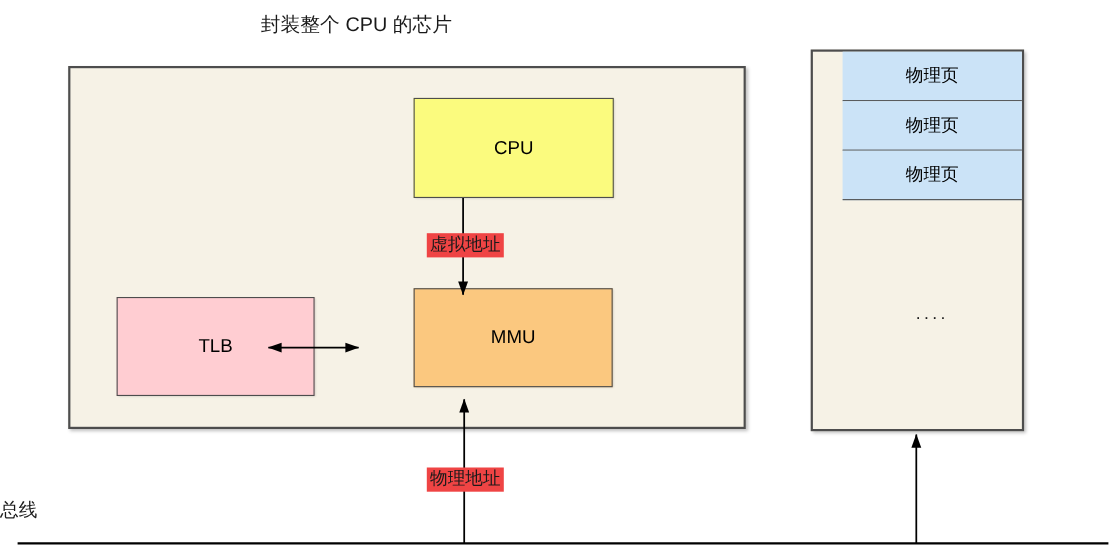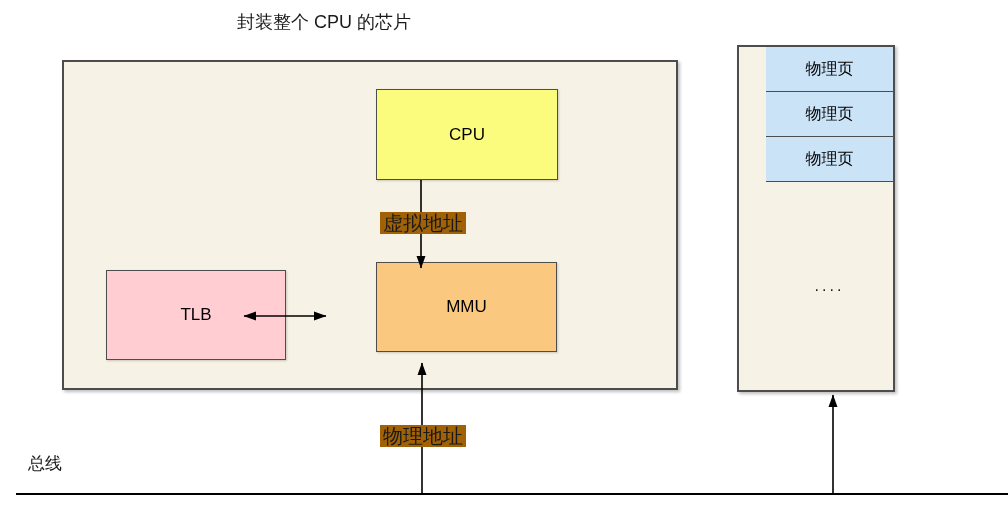--- a/index.html
+++ b/index.html
@@ -19,43 +19,43 @@
     margin-left:46px;
   }
   #chip-box{
     left:16px;top:60px;width:616px;height:330px;background:var(--panel-fill,#f6f2e6);
     border-width:2px;box-shadow:2px 2px 3px rgba(0,0,0,0.25);
   }
   #cpu-box{left:330px;top:89px;width:182px;height:91px;background:var(--cpu-fill,#fbfb7e);}
   #tlb-box{left:60px;top:270px;width:180px;height:90px;background:var(--tlb-fill,#ffcdd2);}
   #mmu-box{left:330px;top:262px;width:181px;height:90px;background:var(--mmu-fill,#fbc87f);}
   #memory-box{
-    left:737px;top:45px;width:158px;height:347px;background:var(--panel-fill,#f6f2e6);
+    left:737px;top:45px;width:194px;height:347px;background:var(--panel-fill,#f6f2e6);
     border:2px solid var(--border,#4d4d4d);box-sizing:border-box;position:absolute;
     display:flex;flex-direction:column;box-shadow:2px 2px 3px rgba(0,0,0,0.25);padding-left:27px;
   }
   .mem-row{
     height:44px;flex:0 0 44px;background:var(--page-fill,#cbe3f7);
     border-bottom:1.5px solid var(--border,#4d4d4d);
     display:flex;align-items:center;justify-content:center;font-size:16px;
   }
   .mem-rest{
     flex:1;display:flex;align-items:center;justify-content:center;
     font-size:16px;letter-spacing:3px;color:#1a1a1a;
   }
   #connector-layer{position:absolute;left:0;top:0;width:1008px;height:509px;z-index:2;pointer-events:none;}
   #connector-layer line{stroke:var(--line,#000);stroke-width:1.6;}
   #connector-layer line.thick{stroke-width:2.2;}
   .edge-label{
-    position:absolute;z-index:3;font-size:20px;line-height:22px;background:#a16207;
+    position:absolute;z-index:3;font-size:16px;line-height:22px;background:#ef4444;
     padding:0 3px;white-space:nowrap;color:#1a1a1a;
   }
   #virtual-address-label{left:423px;top:212px;transform:translateX(-50%);}
   #physical-address-label{left:423px;top:425px;transform:translateX(-50%);}
-  #bus-label{position:absolute;left:28px;top:452px;font-size:17px;line-height:24px;color:#1a1a1a;z-index:3;}
+  #bus-label{position:absolute;left:0;top:452px;font-size:17px;line-height:24px;color:#1a1a1a;z-index:3;}
 </style>
 </head>
 <body>
 
 <div id="stage">
 
   <div class="title" id="chip-title">封装整个 CPU 的芯片</div>
 
   <div class="box" id="chip-box"></div>
 

